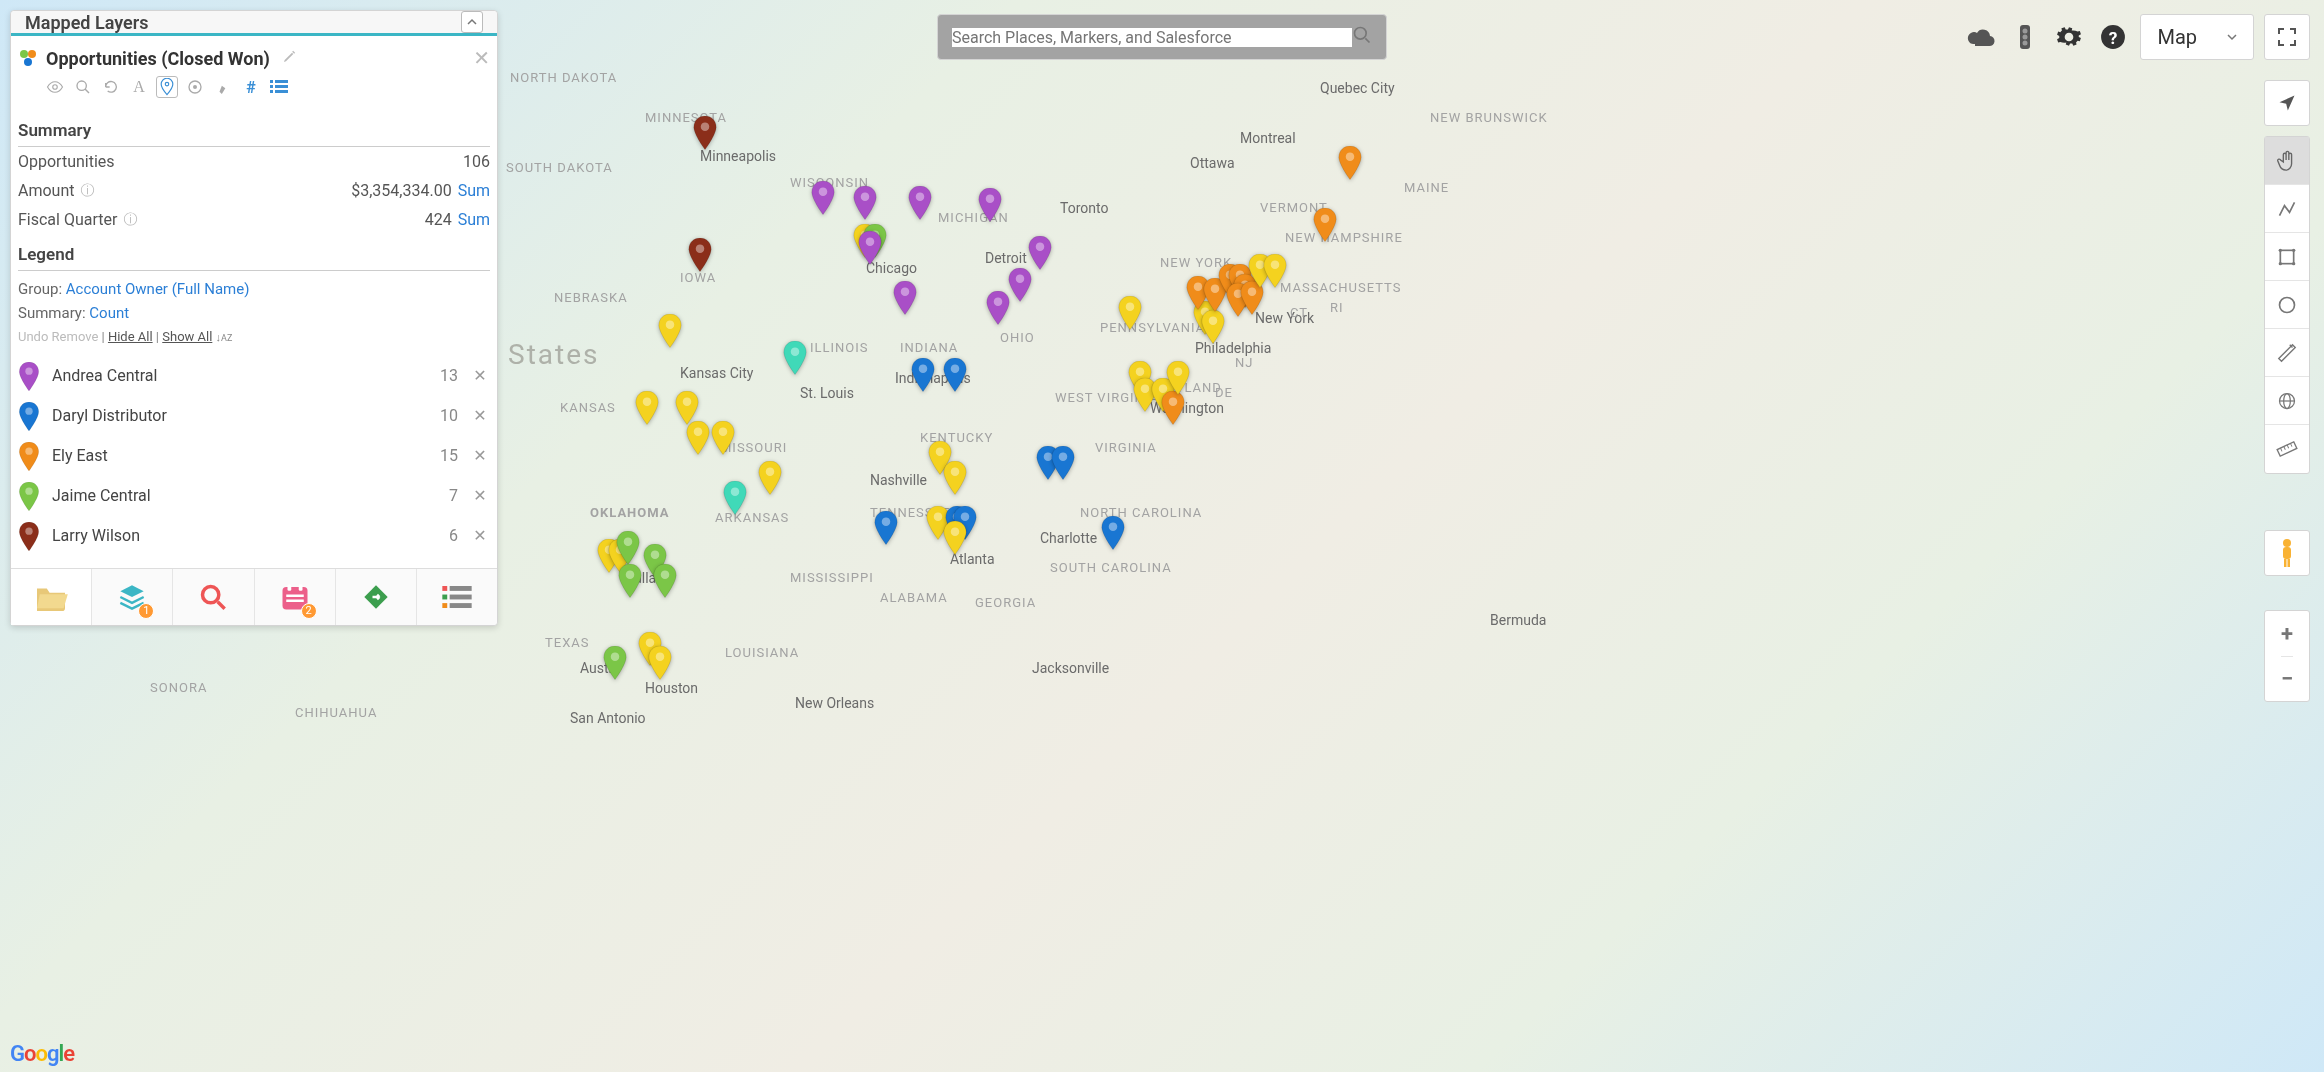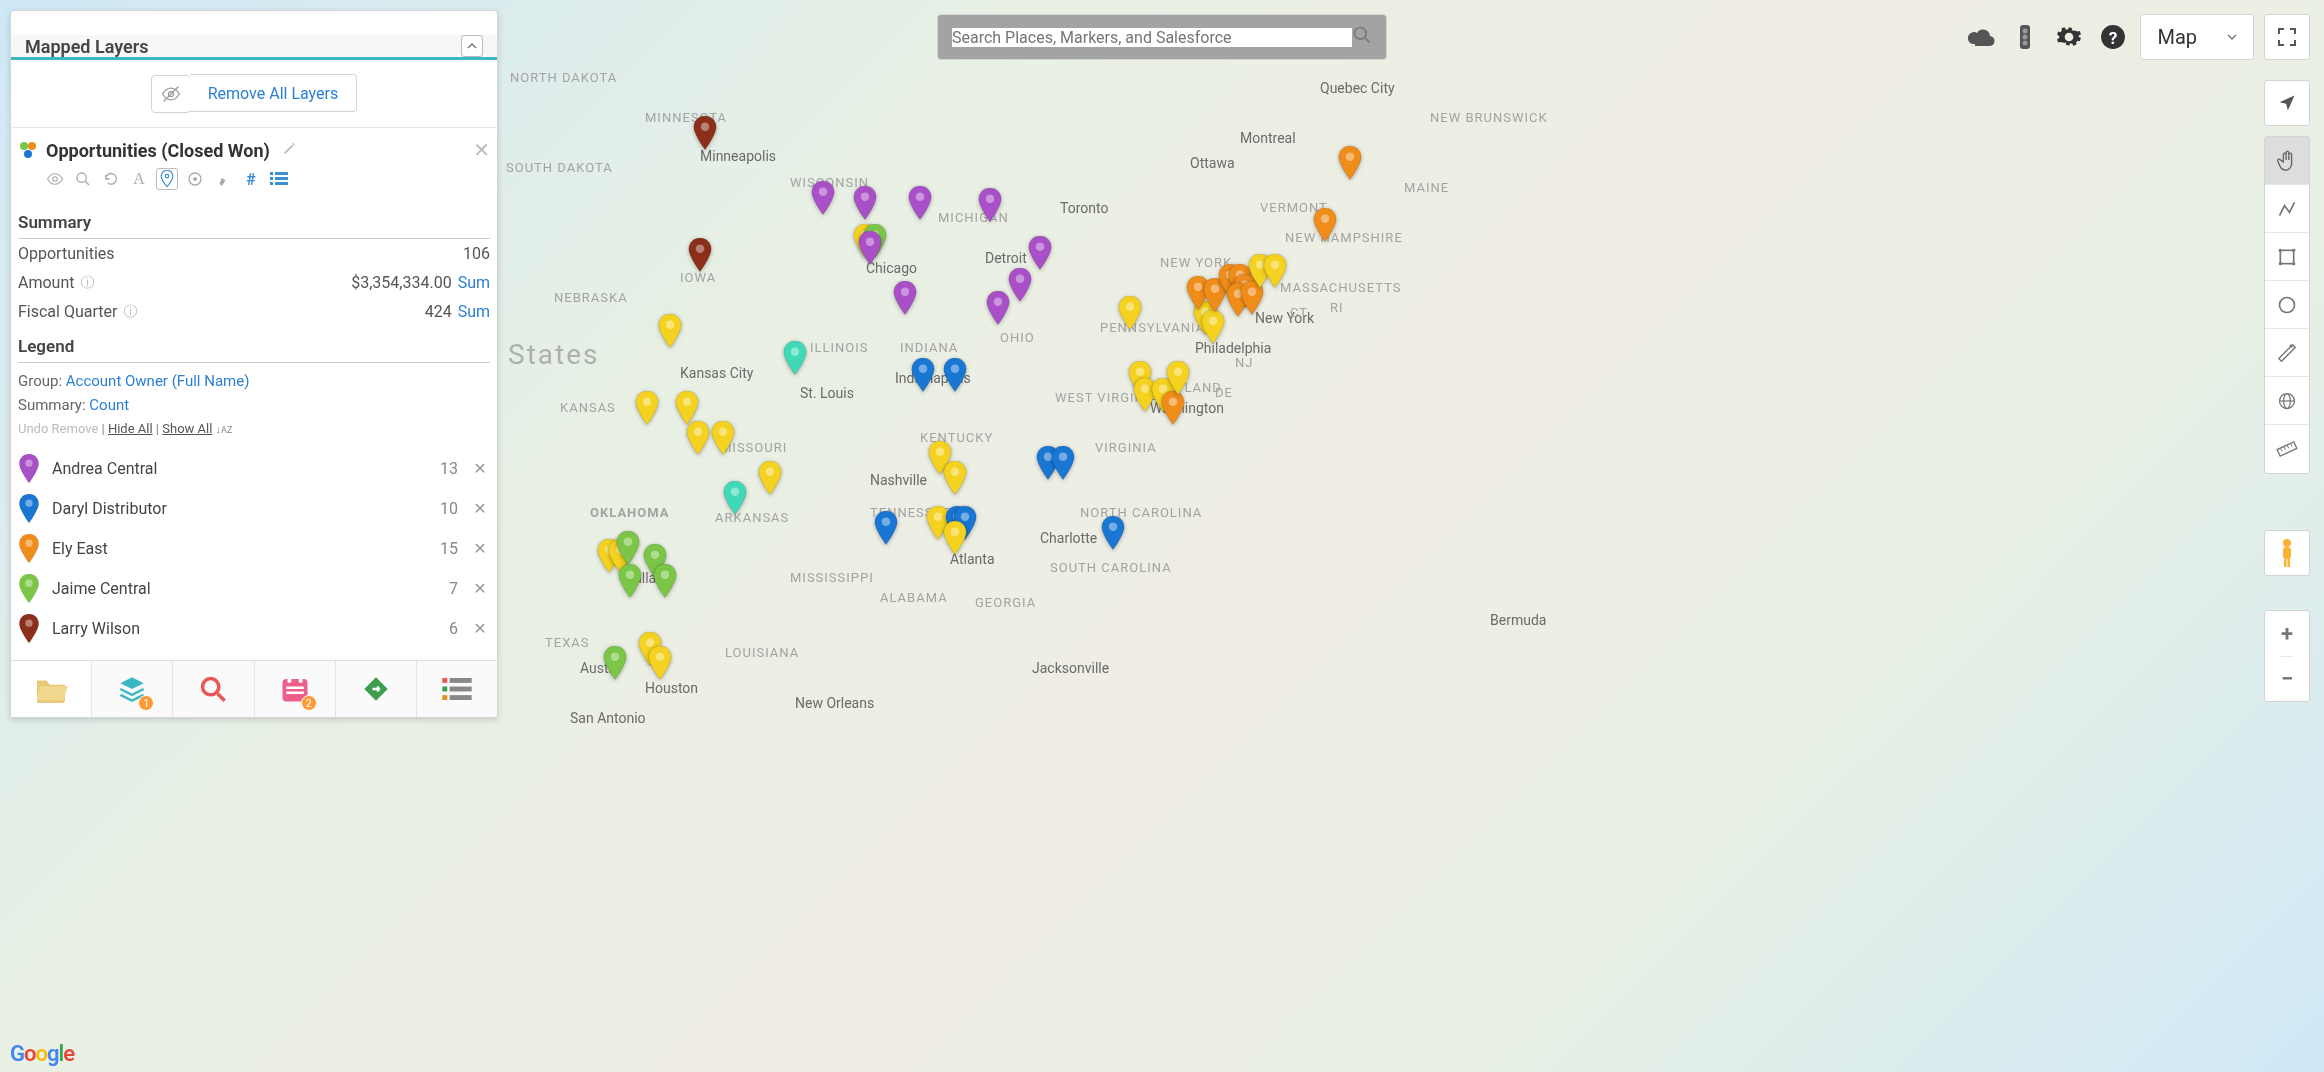--- a/index.html
+++ b/index.html
@@ -11,21 +11,21 @@
 .map-label.state { font-size: 13px; letter-spacing: 1px; color: #a3a3a3; text-transform: uppercase; }
 .map-label.city { font-size: 14px; color: #6b6b6b; }
 .map-label.big { font-size: 28px; color: #aeb1a9; letter-spacing: 2px; }
 
 
 .marker { position: absolute; width: 26px; height: 34px; transform: translate(-50%, -100%); cursor: pointer; }
 .marker svg { width: 100%; height: 100%; filter: drop-shadow(0 1px 2px rgba(0,0,0,0.3)); }
 
 
 .sidebar { position: absolute; top: 10px; left: 10px; width: 488px; background: #fff; border: 1px solid #d4d4d4; border-radius: 4px; box-shadow: 0 2px 6px rgba(0,0,0,0.15); display: flex; flex-direction: column; }
-.sidebar-header { display: flex; align-items: center; justify-content: space-between; padding: 0 14px; background: #f7f7f7; border-bottom: 3px solid #3bb6c5; border-radius: 4px 4px 0 0; margin-top: 24px; }
+.sidebar-header { display: flex; align-items: center; justify-content: space-between; padding: 0 14px; background: #f7f7f7; border-bottom: 3px solid #3bb6c5; border-radius: 4px 4px 0 0; }
 .sidebar-title { font-size: 18px; color: #444; font-weight: 600; }
 .collapse-btn { width: 22px; height: 22px; border: 1px solid #bbb; border-radius: 3px; background: #fff; display: flex; align-items: center; justify-content: center; cursor: pointer; }
 .remove-row { padding: 14px; text-align: center; border-bottom: 1px solid #e5e5e5; }
 .eye-btn { display: inline-flex; align-items: center; justify-content: center; width: 40px; height: 38px; border: 1px solid #d4d4d4; border-radius: 4px; background: #fff; margin-right: -1px; vertical-align: middle; cursor: pointer; color: #9a9a9a; }
 .remove-all { display: inline-flex; align-items: center; height: 38px; padding: 0 18px; border: 1px solid #d4d4d4; border-left: none; border-radius: 0 4px 4px 0; background: #fff; color: #2b7fd6; font-size: 16px; cursor: pointer; }
 .layer-block { padding: 10px 7px 0; }
 .layer-head { display: flex; align-items: center; gap: 8px; }
 .layer-logo { width: 20px; height: 20px; }
 .layer-title { font-size: 18px; font-weight: 700; color: #333; }
 .pencil { color: #bbb; margin-left: 4px; cursor: pointer; }
@@ -402,29 +402,20 @@
 </div>
 
 <div class="sidebar">
   <div class="sidebar-header">
     <div class="sidebar-title">Mapped Layers</div>
     <div class="collapse-btn">
       <svg width="10" height="10" viewBox="0 0 10 10">
           <path d="M1 7 L5 3 L9 7" fill="none" stroke="#777" stroke-width="1.5"></path>
         </svg>
     </div>
-  </div>
-  <div class="remove-row">
-    <span class="eye-btn">
-      <svg width="20" height="20" viewBox="0 0 24 24">
-          <path d="M2 12s4-7 10-7 10 7 10 7-4 7-10 7S2 12 2 12z" fill="none" stroke="currentColor" stroke-width="1.5"></path>
-          <circle cx="12" cy="12" r="3" fill="none" stroke="currentColor" stroke-width="1.5"></circle>
-          <line x1="3" y1="21" x2="21" y2="3" stroke="currentColor" stroke-width="1.5"></line>
-        </svg>
-    </span><span class="remove-all">Remove All Layers</span>
   </div>
 
   <div class="layer-block">
     <div class="layer-head">
       <svg class="layer-logo" viewBox="0 0 20 20">
           <circle cx="6" cy="6" r="4" fill="#7bc647"></circle>
           <circle cx="14" cy="6" r="4" fill="#f08c1a"></circle>
           <circle cx="10" cy="14" r="4" fill="#1976d2"></circle>
         </svg>
       <span class="layer-title">Opportunities (Closed Won)</span>

